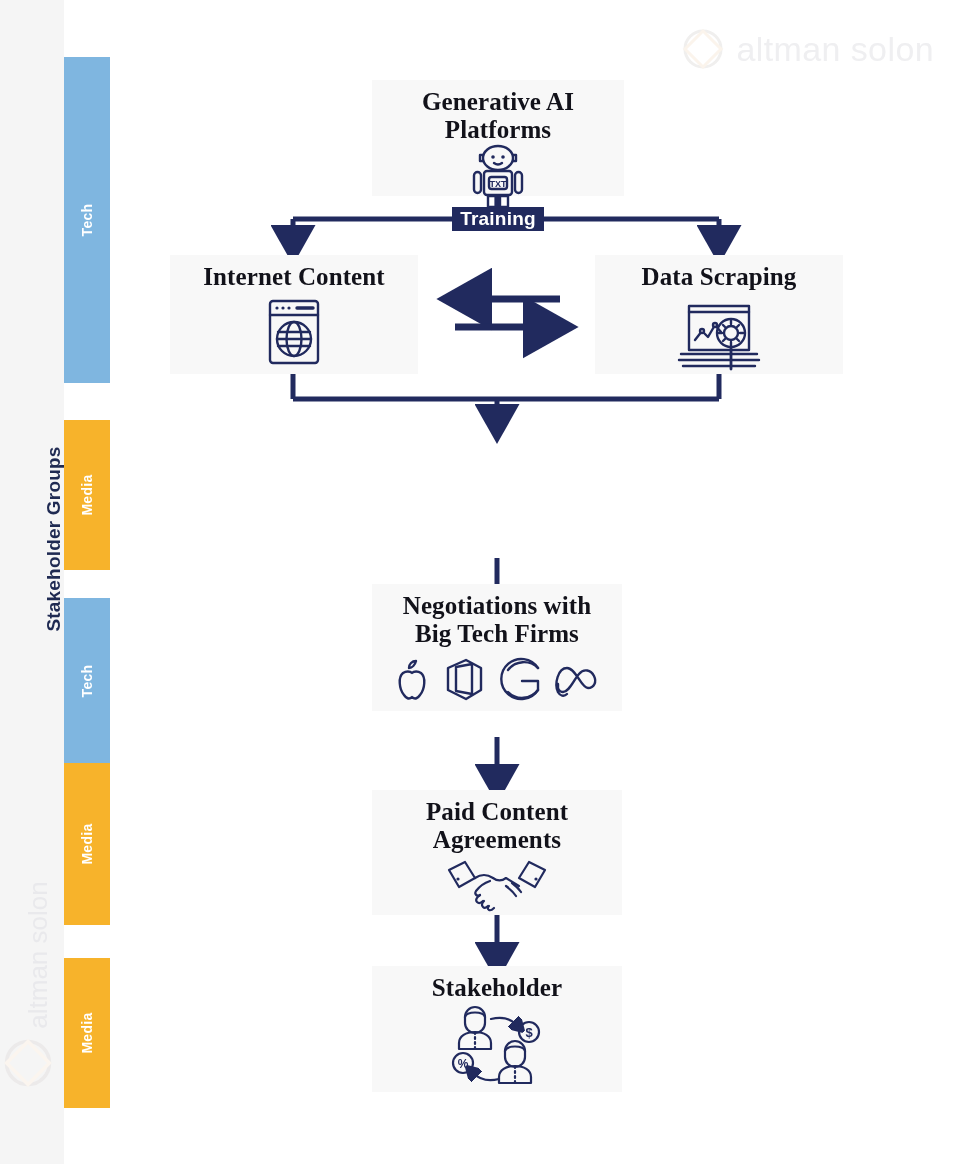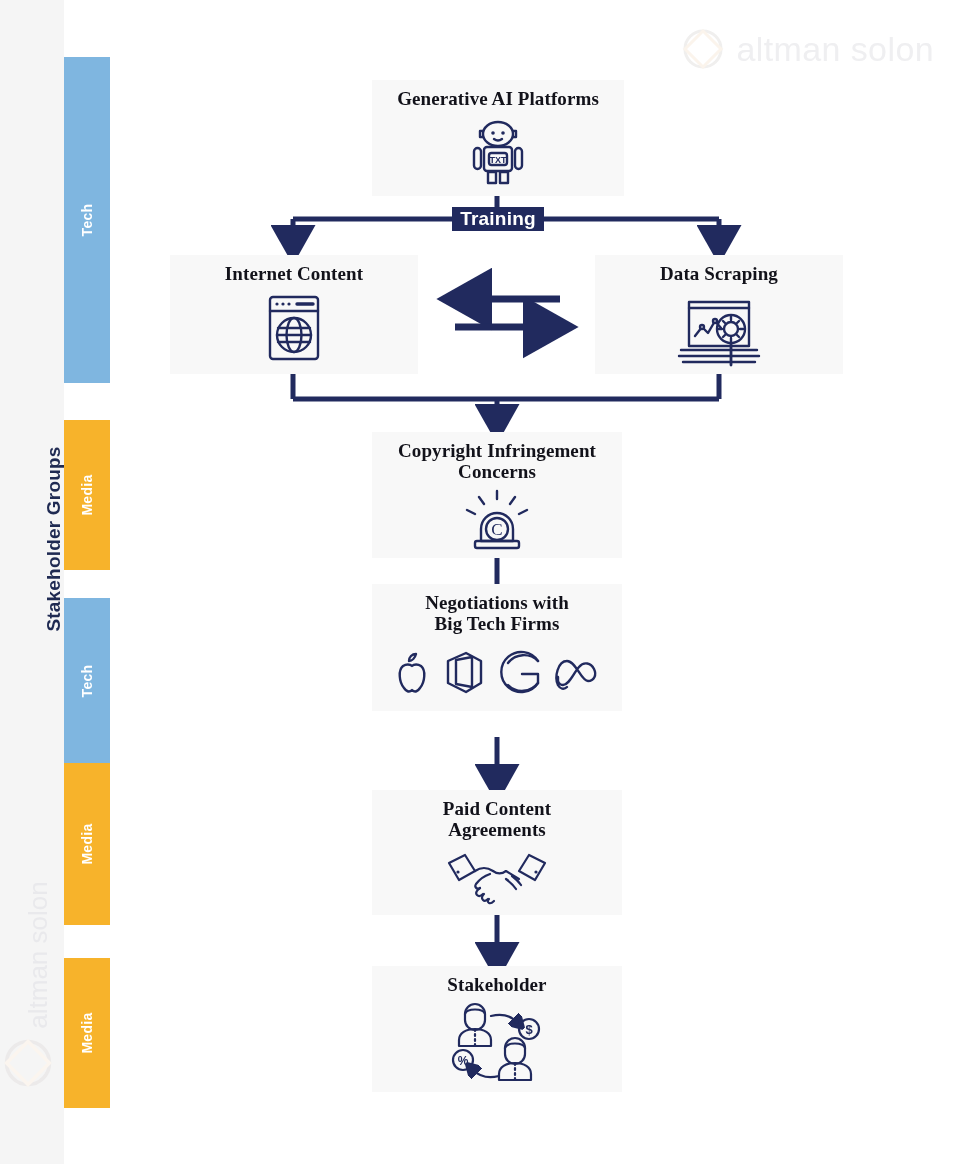--- a/index.html
+++ b/index.html
@@ -54,21 +54,21 @@
 
   
   .node {
     position: absolute;
     background: #f8f8f8;
     display: flex; flex-direction: column;
     align-items: center;
   }
   .node .label {
     font-family: "Liberation Serif", serif;
-    font-size: 19px; color: #12121a; text-align: center;
+    font-size: 25px; color: #12121a; text-align: center;
     line-height: 1.12; font-weight: 600; letter-spacing: .1px;
     padding-top: 8px;
   }
   .node .art { flex: 1; display:flex; align-items:center; justify-content:center; width:100%; }
 
   
   .conn { position: absolute; }
   .training-pill {
     position: absolute;
     background: #212a5e;
@@ -212,35 +212,20 @@
         <circle cx="31" cy="31" r="2" fill="#fff"></circle>
         <circle cx="44" cy="25" r="2" fill="#fff"></circle>
         <circle cx="60" cy="33" r="14"></circle>
         <circle cx="60" cy="33" r="7"></circle>
         <path d="M60,21 v3 M60,42 v3 M48,33 h3 M69,33 h3 M52,25 l2,2 M66,39 l2,2 M68,25 l-2,2 M54,39 l-2,2"></path>
         <path d="M60,47 v22" stroke-width="2.8"></path>
       </svg>
     </div>
   </div>
 
-  <div class="node" style="left:372px;top:432px;width:250px;height:126px;">
-    <div class="label">
-      <div>Copyright Infringement</div>
-      <div>Concerns</div>
-    </div>
-    <div class="art">
-      <svg width="86" height="62" viewBox="0 0 86 62" fill="none" stroke="#212a5e" stroke-width="2.4" stroke-linecap="round" stroke-linejoin="round">
-        <path d="M43,2 v8 M25,8 l5,7 M61,8 l-5,7 M13,21 l8,4 M73,21 l-8,4"></path>
-        <path d="M27,52 v-12 a16,16 0 0 1 32,0 v12 z"></path>
-        <circle cx="43" cy="40" r="11"></circle>
-        <text x="43" y="45.5" font-family="Liberation Serif, serif" font-size="17" fill="#212a5e" stroke="none" text-anchor="middle">C</text>
-        <rect x="21" y="52" width="44" height="7" rx="2"></rect>
-      </svg>
-    </div>
-  </div>
 
   <div class="node" style="left:372px;top:584px;width:250px;height:127px;">
     <div class="label">
       <div>Negotiations with</div>
       <div>Big Tech Firms</div>
     </div>
     <div class="art">
       <svg width="222" height="56" viewBox="0 0 222 56" fill="none" stroke="#212a5e" stroke-width="2.4" stroke-linecap="round" stroke-linejoin="round">
 
         <g>

